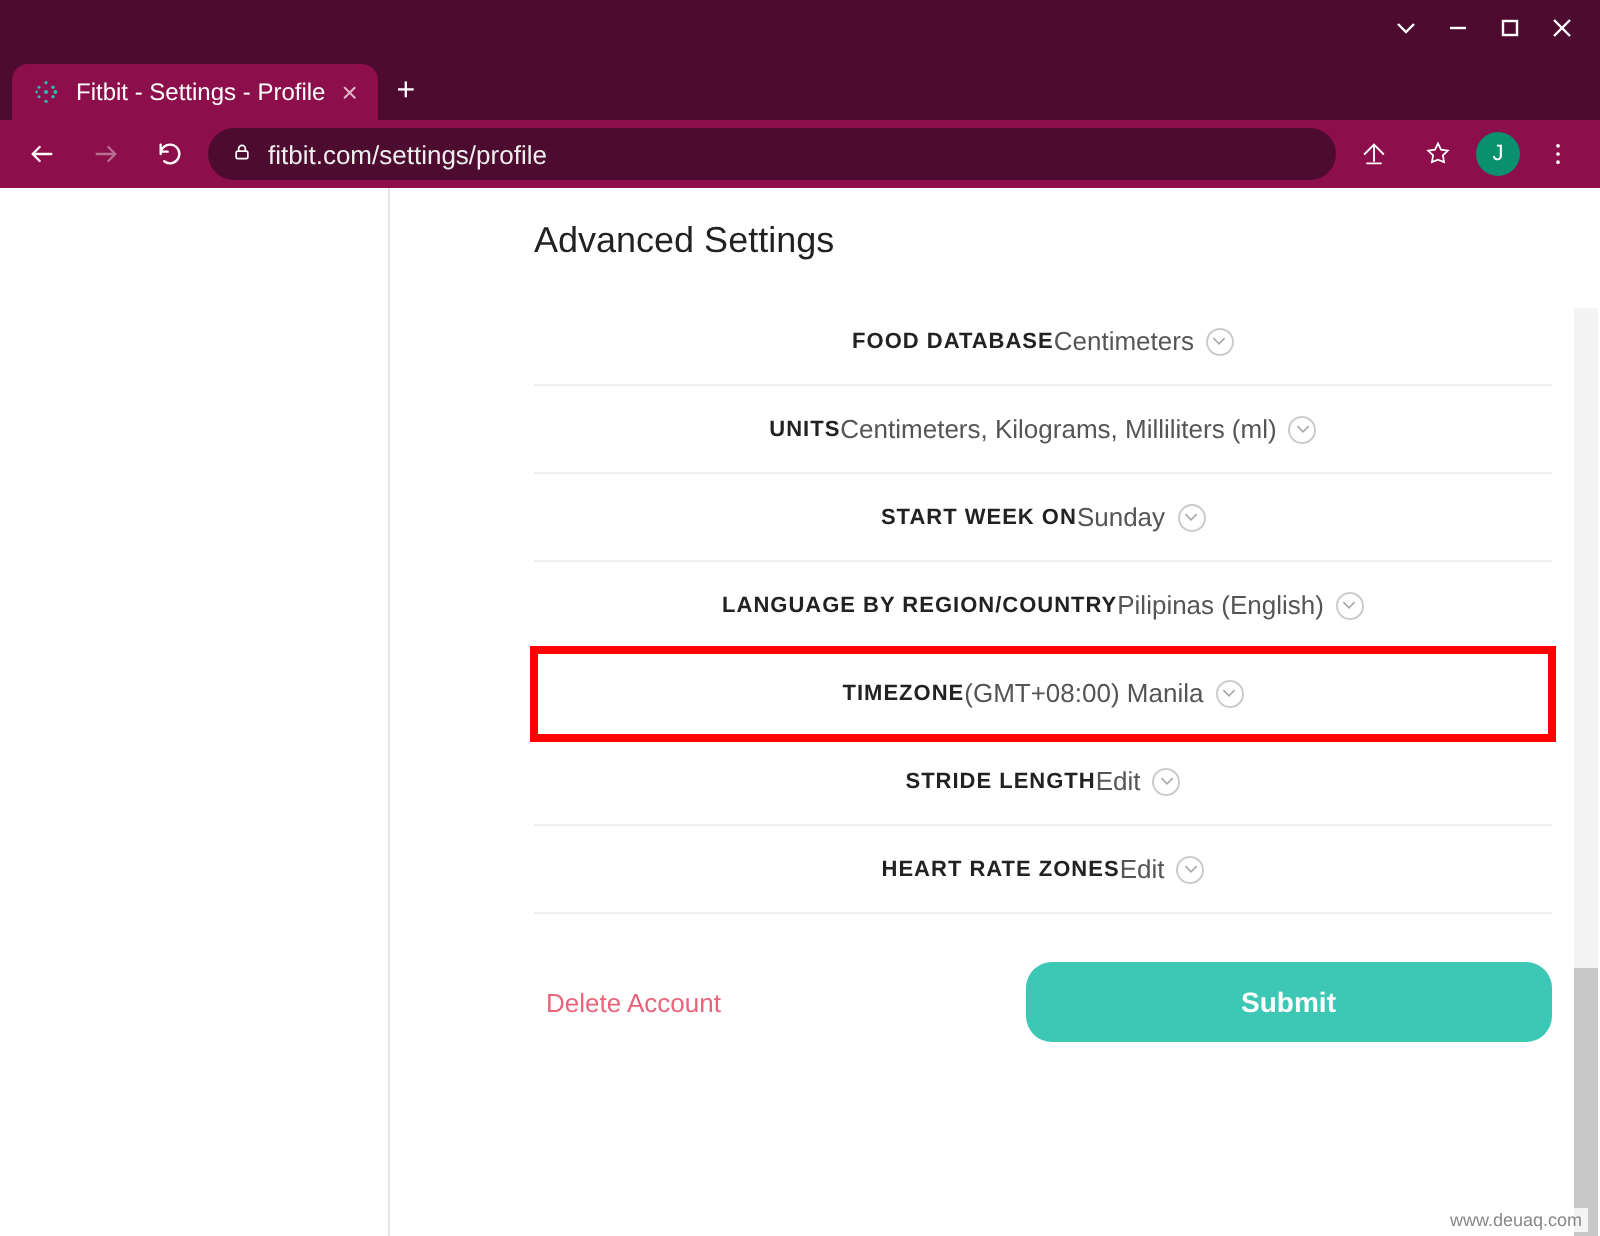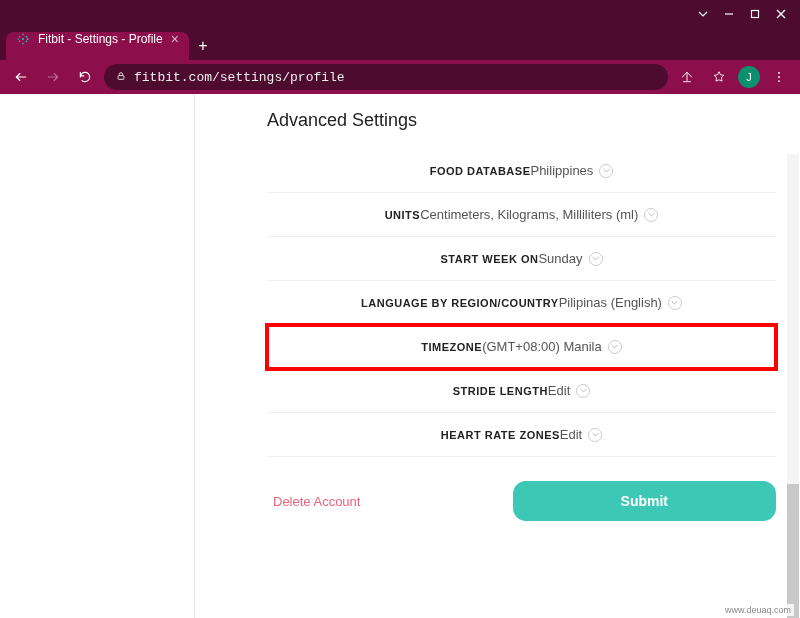--- a/index.html
+++ b/index.html
@@ -2,32 +2,32 @@
 <html><head>
 <meta charset="utf-8">
 <style>
 * { margin: 0; padding: 0; box-sizing: border-box; }
 body { font-family: -apple-system, "Segoe UI", Helvetica, Arial, sans-serif; width: 800px; height: 618px; overflow: hidden; background: #fff; }
 
 .titlebar { height: 28px; background: #4d0c2f; display: flex; align-items: center; justify-content: flex-end; padding: 0 6px; }
 .titlebar .wbtn { width: 26px; height: 20px; display: flex; align-items: center; justify-content: center; color: #fff; font-size: 10px; cursor: pointer; }
 
 .tabbar { height: 32px; background: #4d0c2f; display: flex; align-items: flex-end; padding-left: 6px; }
-.tab { height: 28px; background: #8c0e4a; border-radius: 8px 8px 0 0; display: flex; align-items: flex-start; padding: 0 10px; color: #fff; font-size: 12px; gap: 8px; min-width: 180px; }
+.tab { height: 28px; background: #8c0e4a; border-radius: 8px 8px 0 0; display: flex; align-items: center; padding: 0 10px; color: #fff; font-size: 12px; gap: 8px; min-width: 180px; }
 .tab .favicon { width: 14px; height: 14px; display: flex; align-items: center; justify-content: center; }
 .tab .favicon svg { width: 14px; height: 14px; }
 .tab-close { color: #e0b8cc; font-size: 14px; margin-left: auto; cursor: pointer; line-height: 1; }
 .newtab { width: 28px; height: 28px; display: flex; align-items: center; justify-content: center; color: #fff; font-size: 16px; cursor: pointer; }
 
 .toolbar { height: 34px; background: #8c0e4a; display: flex; align-items: center; padding: 0 8px; gap: 6px; }
 .tbtn { width: 26px; height: 26px; display: flex; align-items: center; justify-content: center; color: #fff; cursor: pointer; border-radius: 13px; }
 .tbtn.disabled { color: rgba(255,255,255,0.4); }
 .urlbar { flex: 1; height: 26px; background: #4d0c2f; border-radius: 13px; display: flex; align-items: center; padding: 0 12px; color: #fff; font-size: 13px; gap: 8px; }
 .urlbar .lock { color: #ddd; font-size: 11px; }
-.urlbar .urltext { color: #eee; font-family: Liberation Mono, monospace; }
+.urlbar .urltext { color: #eee; }
 .avatar { width: 22px; height: 22px; border-radius: 11px; background: #0a8f6f; color: #fff; display: flex; align-items: center; justify-content: center; font-size: 11px; font-weight: 500; }
 
 .content-wrap { height: 524px; overflow: hidden; display: flex; position: relative; gap: 48px; }
 .leftcol { width: 195px; border-right: 1px solid #e5e5e5; height: 100%; }
 .main { flex: 1; padding: 10px 24px 0 24px; overflow-y: auto; }
 
 .section-title { font-size: 18px; color: #222; font-weight: 400; margin: 6px 0 18px 0; }
 
 .row { display: flex; align-items: center; justify-content: center; border-bottom: 1px solid #eee; padding: 14px 4px; }
 .row .label { font-size: 11px; font-weight: 700; letter-spacing: 0.5px; color: #222; text-transform: uppercase; }
@@ -142,21 +142,21 @@
 </div>
 
 <div class="content-wrap">
   <div class="leftcol"></div>
   <div class="main">
     <div class="section-title">Advanced Settings</div>
 
     <div class="row">
       <span class="label">FOOD DATABASE</span>
       <span class="value">
-          <span>Philippines</span>
+          <span>Centimeters</span>
           <span class="chev">
             <svg viewBox="0 0 10 10">
               <path d="M1 3l4 4 4-4" stroke="#aaa" stroke-width="1.2" fill="none"></path>
             </svg>
           </span>
         </span>
     </div>
 
     <div class="row">
       <span class="label">UNITS</span>

